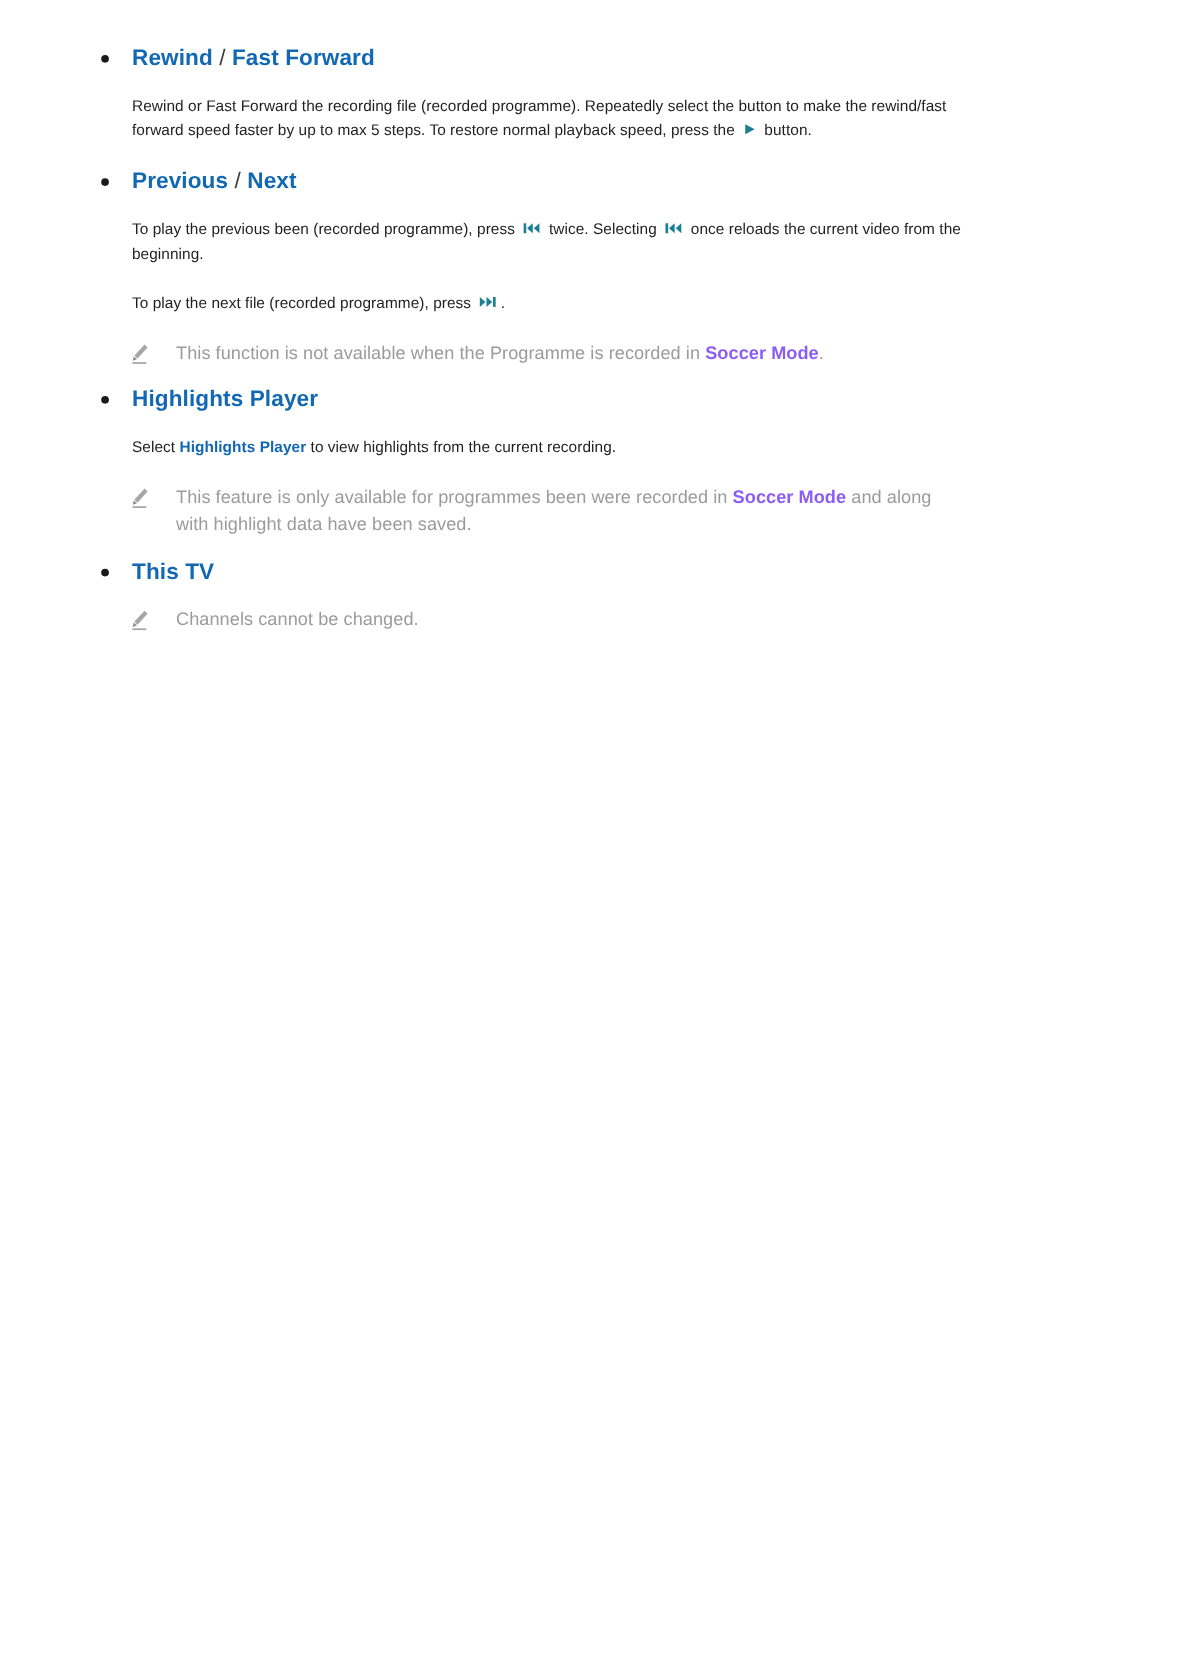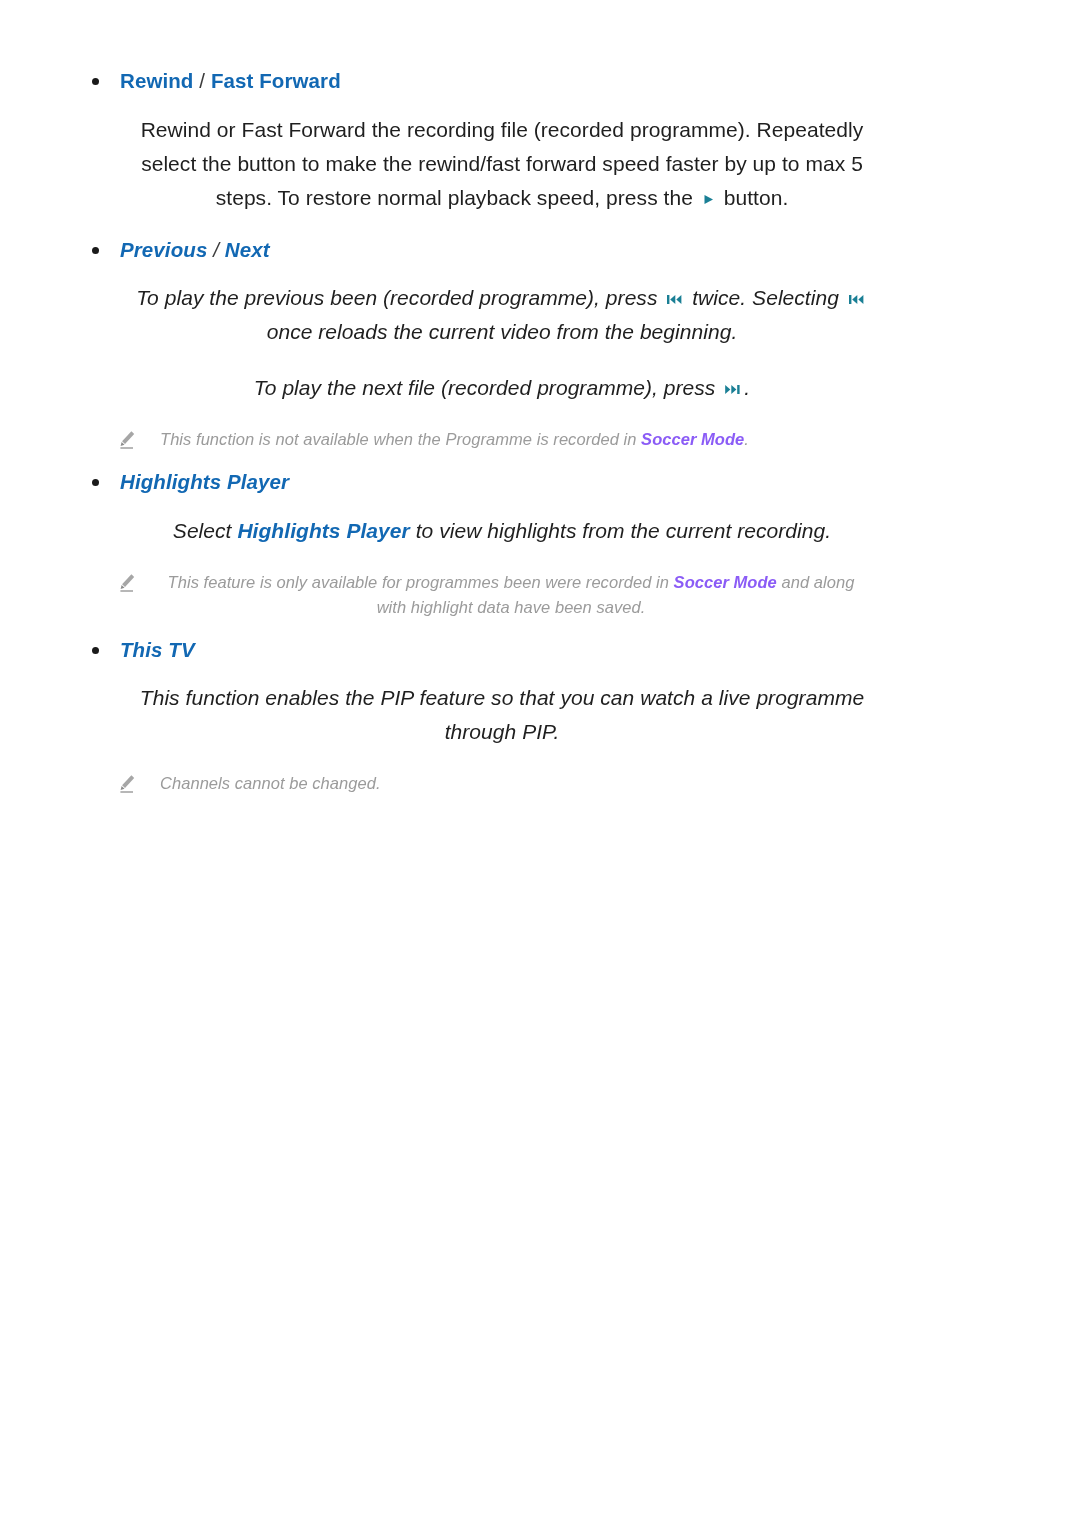--- a/index.html
+++ b/index.html
@@ -12,22 +12,21 @@
     height: 1527px;
     font-family: "Liberation Sans", sans-serif;
     color: #1a1a1a;
     -webkit-font-smoothing: antialiased;
   }
   .page {
     position: relative;
     width: 992px;
     height: 1527px;
     box-sizing: border-box;
-    padding: 68px 60px 0 60px;
-    text-align: center;
+    padding: 40px 60px 0 60px;
   }
 
   
   .section {
     margin: 0;
   }
   .bullet-heading {
     display: flex;
     align-items: flex-start;
     margin: 0 0 18px 0;
@@ -52,21 +51,21 @@
   .sep {
     color: #3b3b3b;
     font-weight: normal;
   }
 
   
   .para {
     margin: 0 0 22px 0;
     padding-left: 60px;
     padding-right: 48px;
-    font-size: 21px;
+    font-size: 14px;
     line-height: 1.62;
     color: #1f1f1f;
     letter-spacing: 0.05px;
   }
   .kw {
     color: #1268b3;
     font-weight: bold;
   }
 
   
@@ -98,21 +97,21 @@
 
   
   .glyph {
     display: inline-block;
     vertical-align: -1px;
     margin: 0 3px;
   }
   .glyph svg { display: block; }
 
   
-  .gap-before-heading { margin-top: 16px; font-style: italic; }
+  .gap-before-heading { margin-top: 16px; }
   .gap-sm { height: 8px; }
 </style>
 </head>
 <body>
 
 <div class="page">
 
   <div class="section">
 
     <div class="bullet-heading">
@@ -181,21 +180,20 @@
     </div>
   </div>
 
   <div class="section gap-before-heading">
 
     <div class="bullet-heading">
       <span class="bullet-dot"></span>
       <span class="heading-text"><span>This TV</span></span>
     </div>
 
-    <p class="para"><span>This function enables the PIP feature so that you can watch a live programme through PIP.</span></p>
 
     <div class="note">
       <span class="note-icon">
         <svg width="18" height="20" viewBox="0 0 18 20">
           <polygon points="13.4,1.2 16.2,3.9 7.0,14.0 4.1,11.3" fill="#a6a6a6"></polygon>
           <polygon points="3.6,12.0 6.5,14.7 2.6,15.9" fill="#8c8c8c"></polygon>
           <rect x="2.4" y="17.2" width="12.6" height="1.6" fill="#a6a6a6"></rect>
         </svg>
       </span>
       <span class="note-text"><span>Channels cannot be changed.</span><span class="kw"></span><span></span></span>

